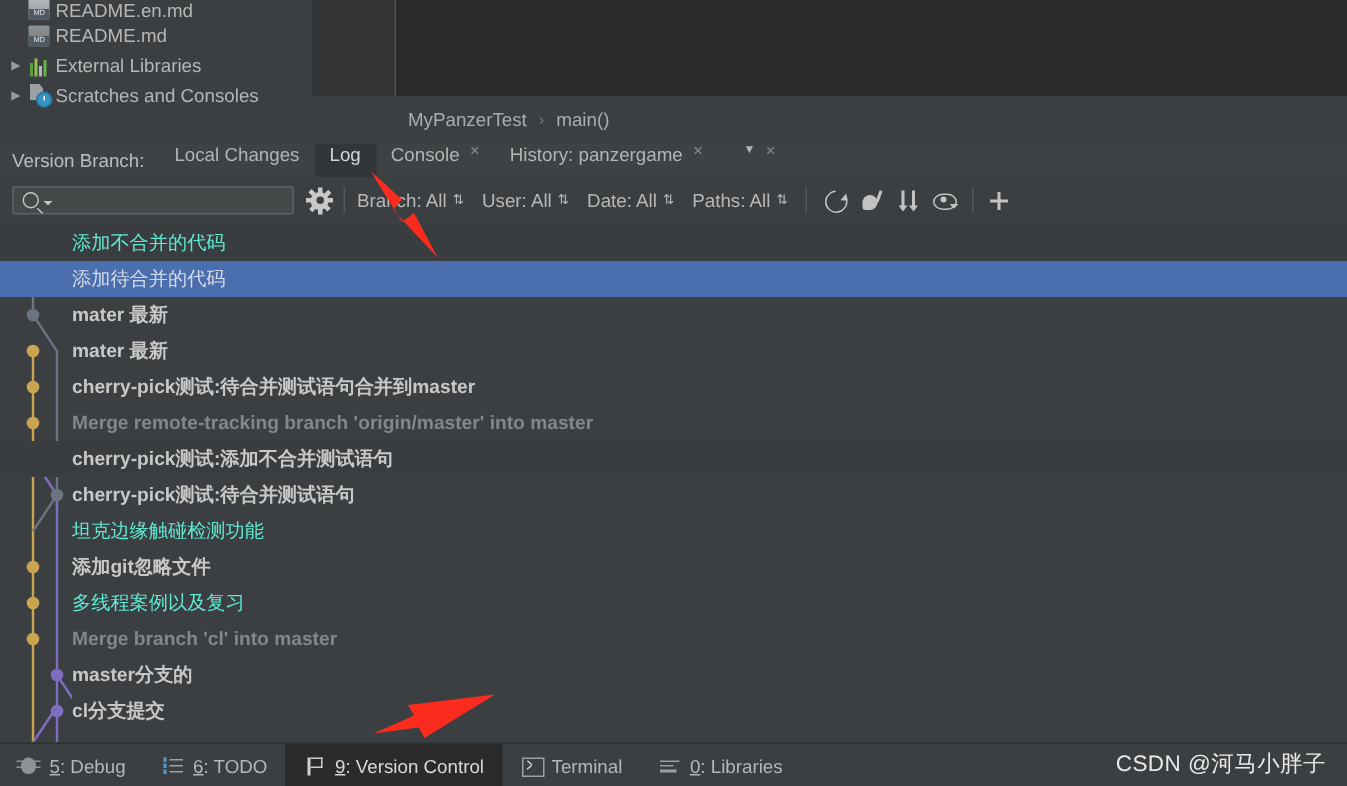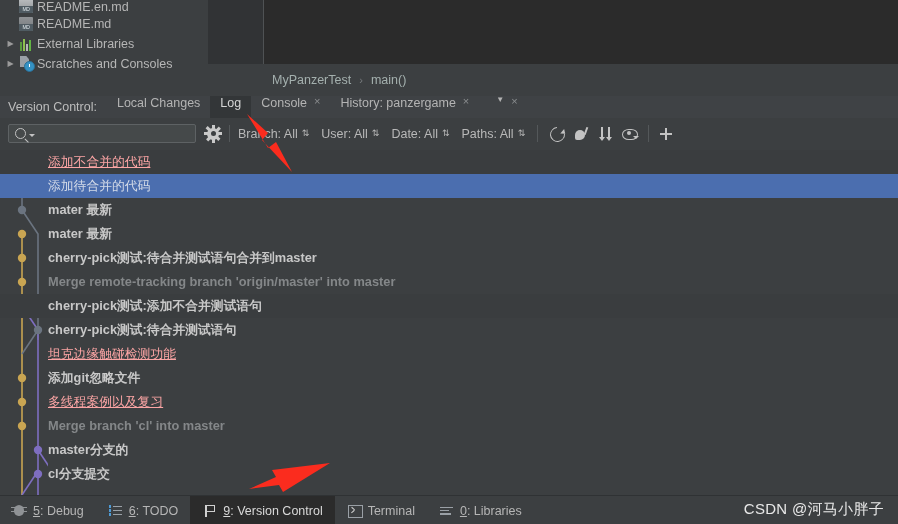--- a/index.html
+++ b/index.html
@@ -109,21 +109,21 @@
   .ic-plus:before{left:5px;top:0;width:2px;height:12px;}
   .ic-plus:after{left:0;top:5px;width:12px;height:2px;}
 
   
   #commit-list{position:absolute;left:0;top:150px;width:898px;height:345px;background:#3c3f41;overflow:hidden;}
   .row{position:relative;height:24px;box-sizing:border-box;}
   .row .msg{position:absolute;left:48px;top:0;height:24px;line-height:24px;font-size:12.8px;white-space:nowrap;}
   .row.sel{background:#4b6eaf;}
   .row.dark{background:#3a3d3f;}
   .m-bold{color:#c8c8c8;font-weight:bold;}
-  .m-plain{color:#fca5a5;text-decoration:underline;}
+  .m-plain{color:#5eead4;}
   .m-merge{color:#848789;font-weight:bold;}
   .m-sel{color:#d4dbe8;}
   #graph{position:absolute;left:0;top:0;width:48px;height:345px;pointer-events:none;}
 
   
   #bottombar{position:absolute;left:0;top:495px;width:898px;height:29px;background:#3c3f41;
      border-top:1px solid #2f3234;display:flex;align-items:center;}
   .bt{display:flex;align-items:center;height:29px;padding:0 12px;color:#b6b6b6;font-size:12.5px;
      white-space:nowrap;cursor:default;}
   .bt.active{background:#2b2b2b;color:#d9d9d9;}
@@ -212,21 +212,21 @@
   </div>
 
   <div id="breadcrumb">
     <span class="crumb">MyPanzerTest</span>
     <span class="crumb-sep">›</span>
     <span class="crumb">main()</span>
   </div>
 </div>
 
 <div id="tabbar">
-  <div id="vc-title">Version Control:</div>
+  <div id="vc-title">Version Branch:</div>
   <div class="tab">
     <span>Local Changes</span>
   </div>
   <div class="tab active">
     <span>Log</span>
   </div>
   <div class="tab">
     <span>Console</span>
     <span class="tclose">×</span>
   </div>

